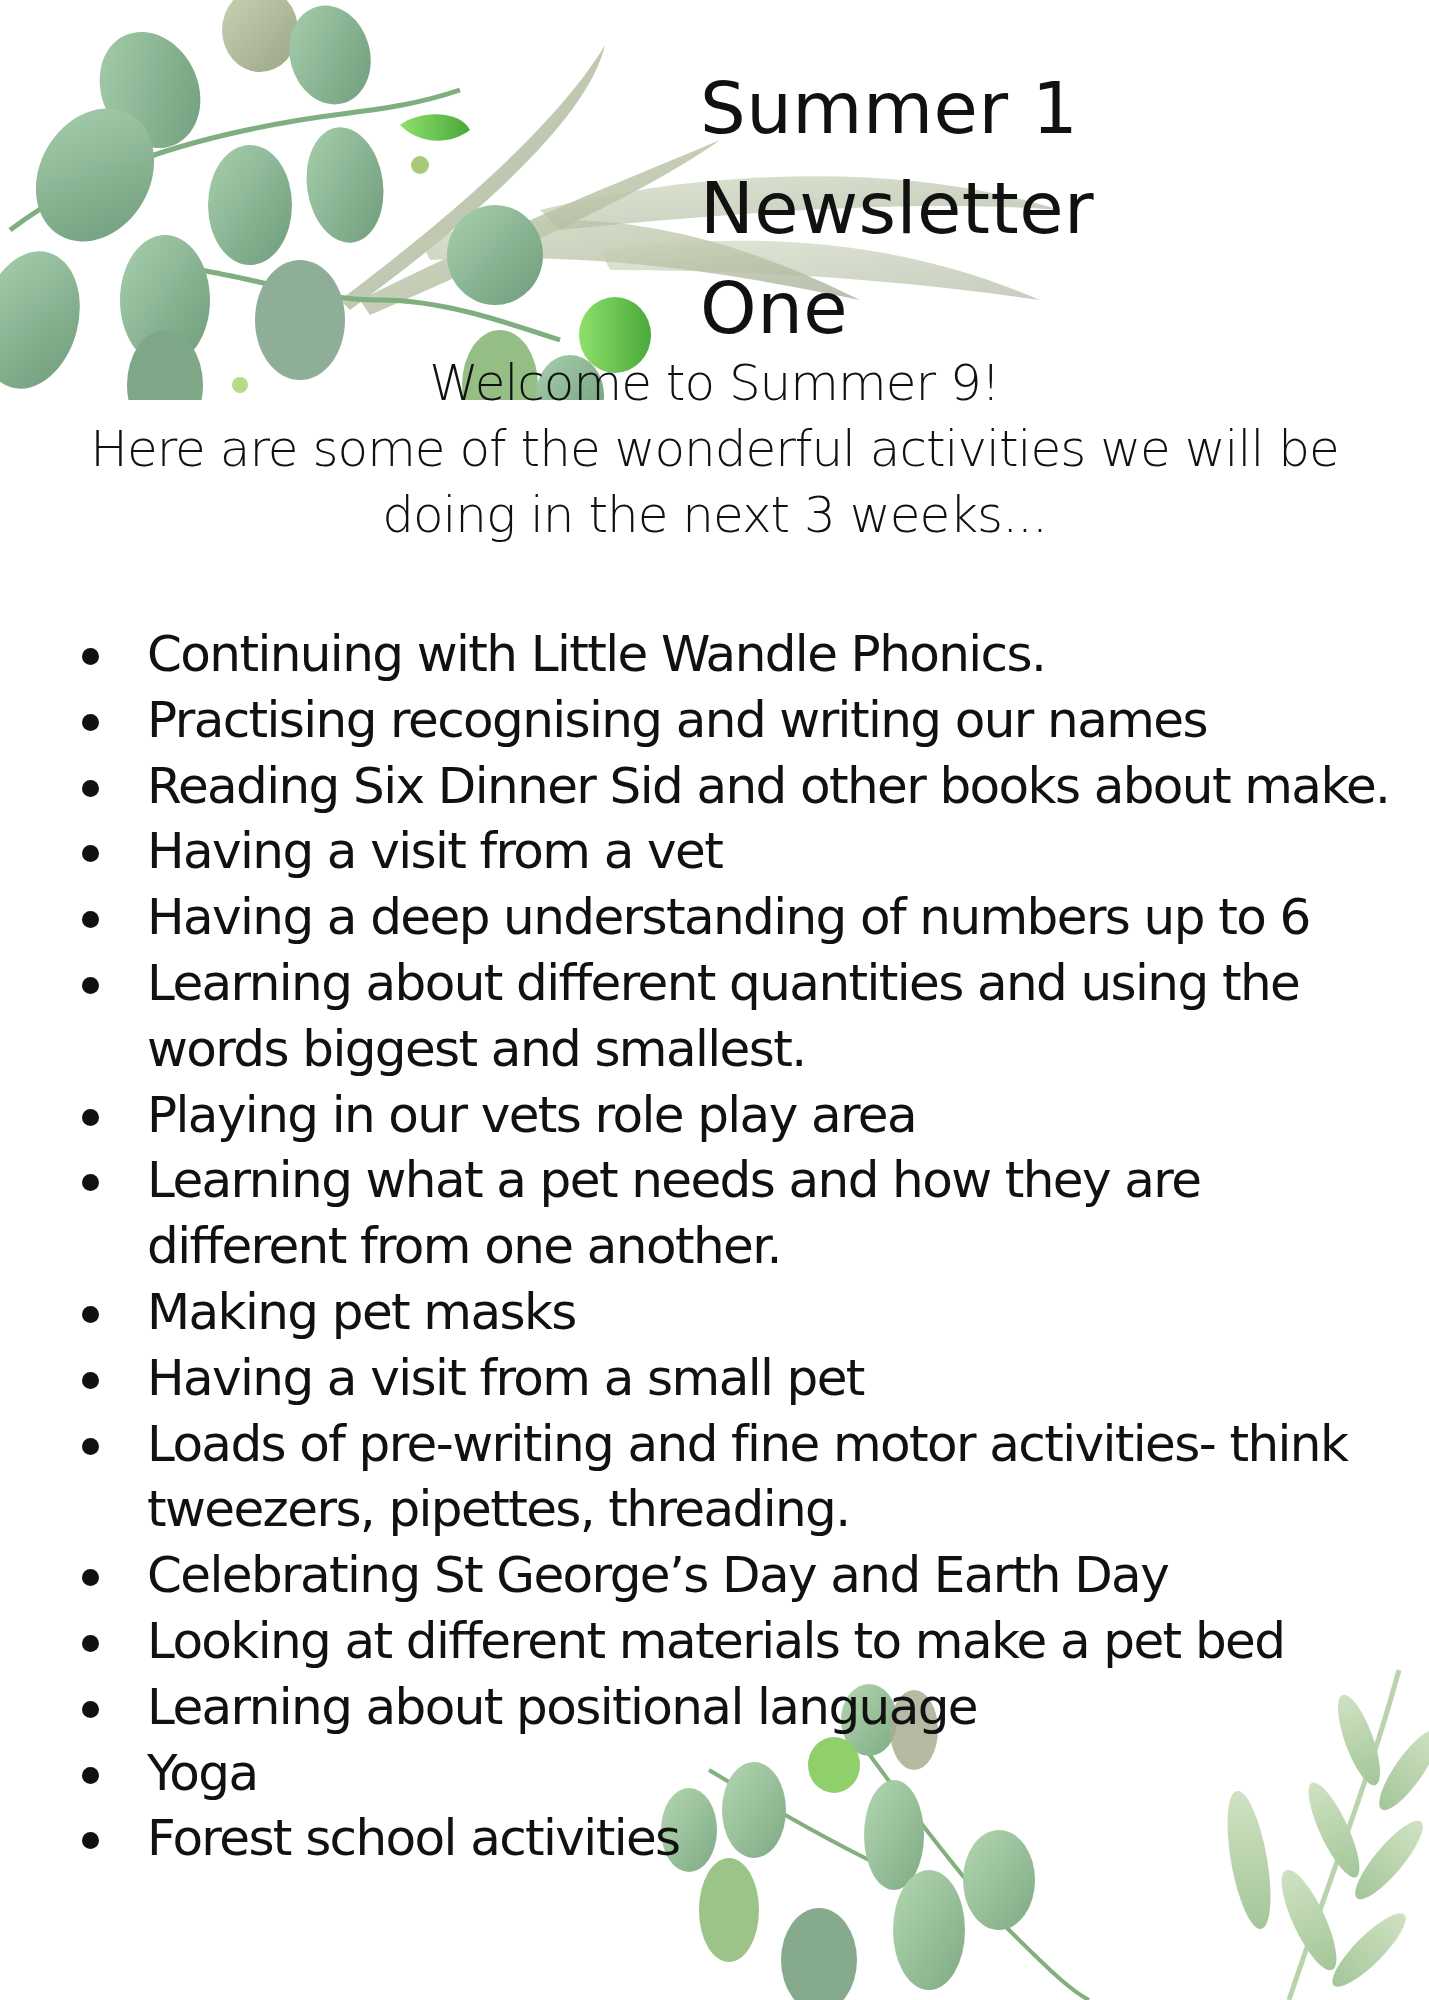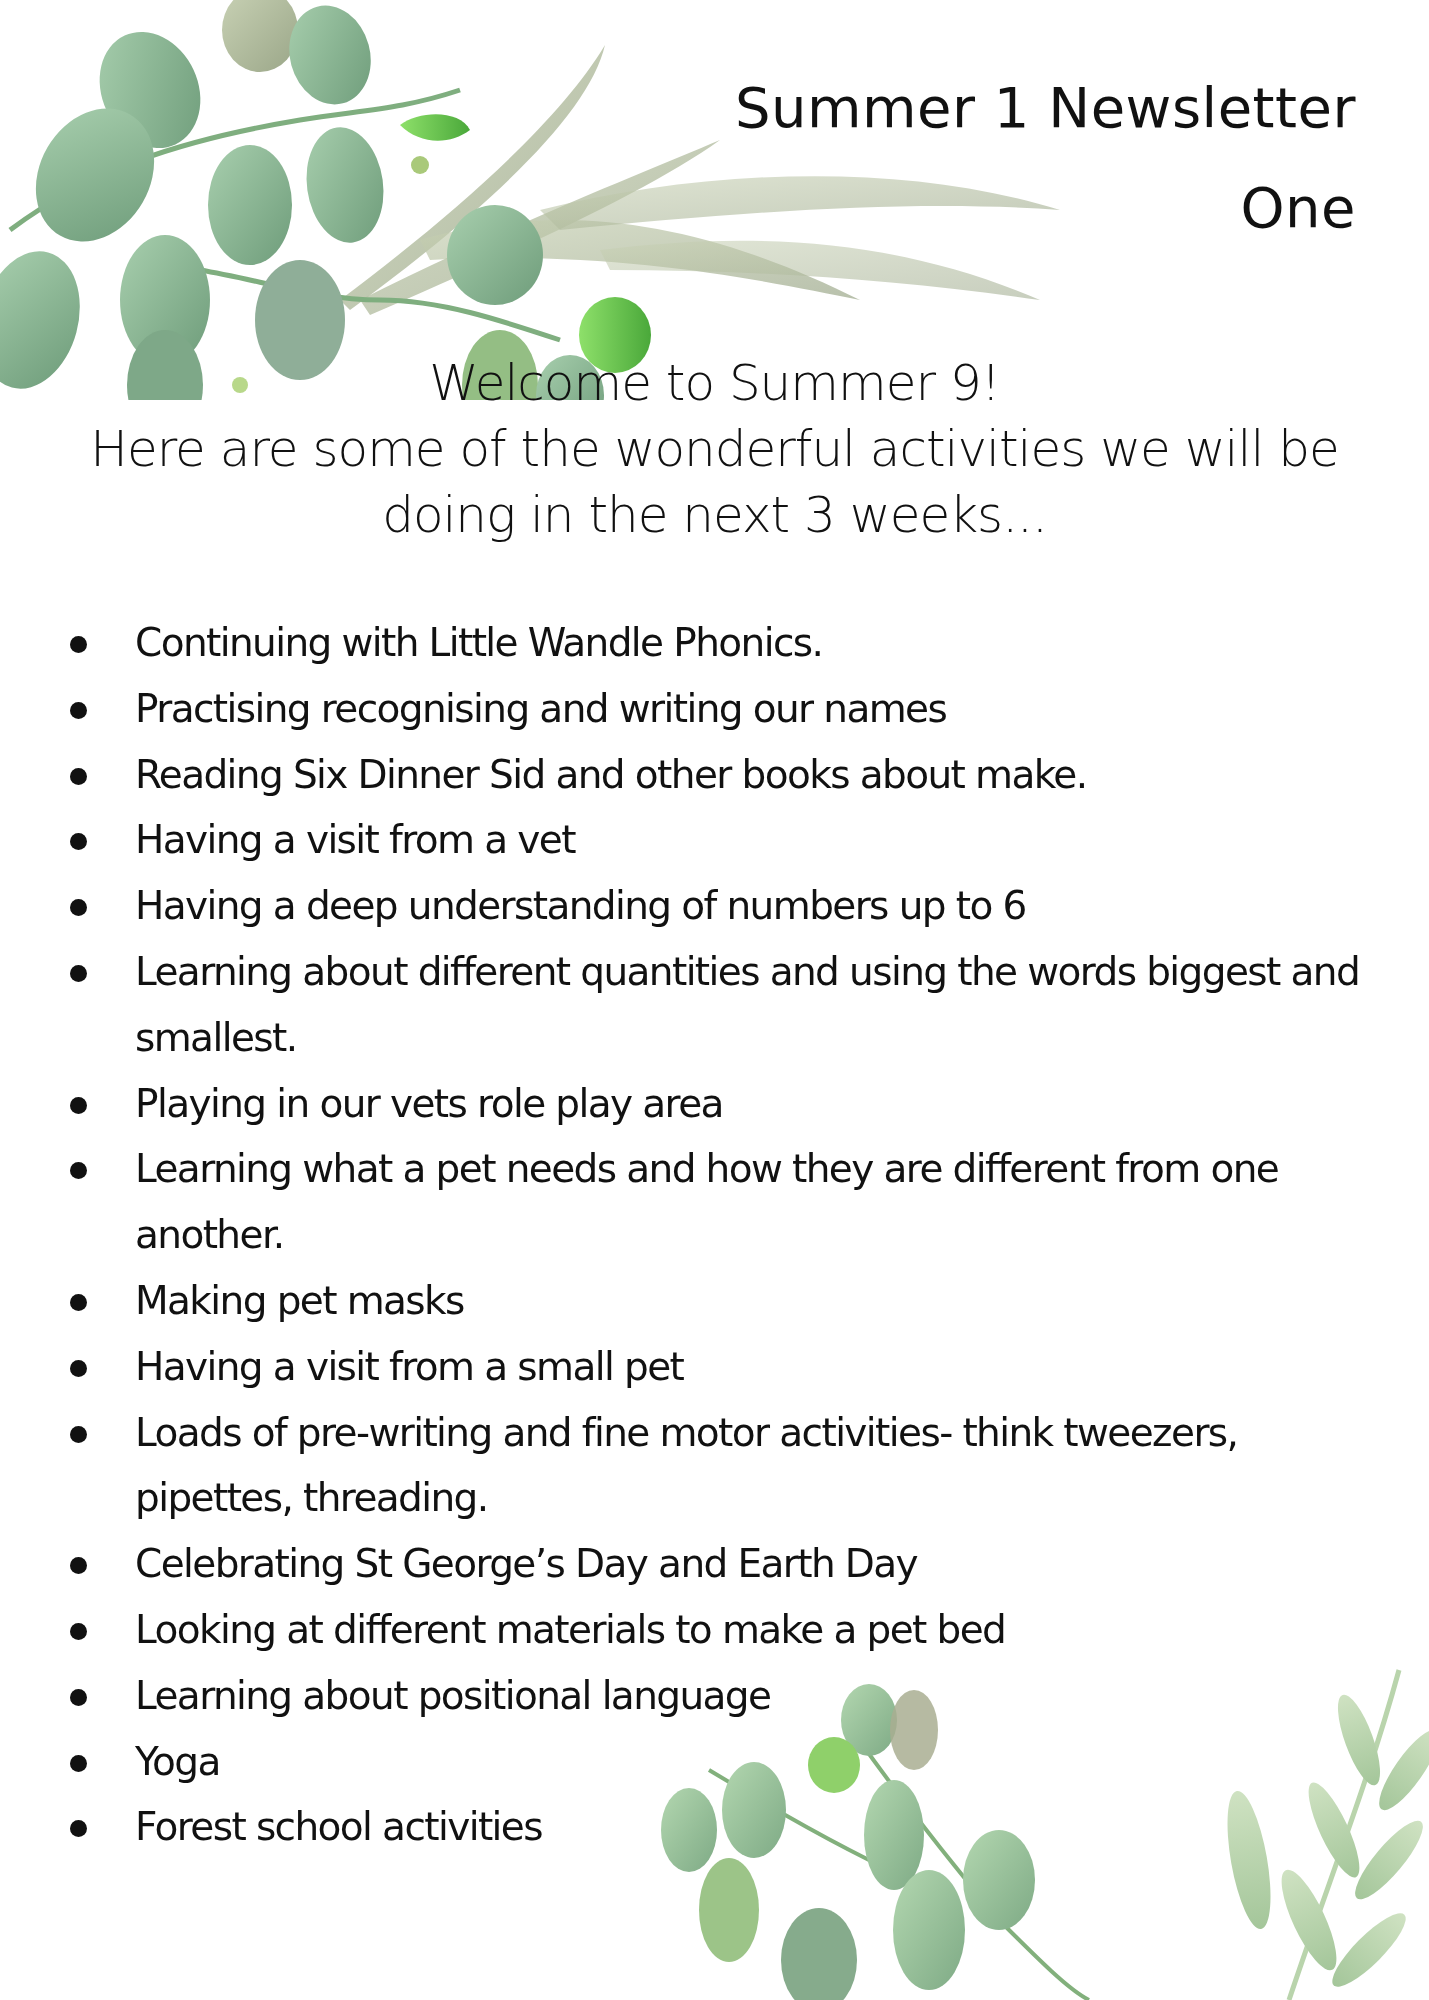--- a/index.html
+++ b/index.html
@@ -6,36 +6,36 @@
     body {
       width: 1429px; height: 2000px; background: #ffffff;
       position: relative; overflow: hidden;
       font-family: "DejaVu Sans", sans-serif; color: #111;
     }
     .deco { position: absolute; pointer-events: none; }
     .deco-tl { left: 0; top: 0; width: 1080px; height: 400px; }
     .deco-br { right: 0; bottom: 0; width: 860px; height: 340px; }
 
     .title {
-      position: absolute; left: 676px; top: 58px; width: 680px;
-      text-align: right; font-family: "DejaVu Sans", sans-serif;
-      font-size: 56px; line-height: 100px; letter-spacing: 0.5px;
+      position: absolute; left: 700px; top: 58px; width: 680px;
+      text-align: left; font-family: "DejaVu Sans", sans-serif;
+      font-size: 72px; line-height: 100px; letter-spacing: 0.5px;
       font-weight: normal; margin: 0; z-index: 2;
     }
     .intro {
       position: absolute; left: 60px; top: 350px; width: 1309px;
       text-align: center; font-family: "DejaVu Sans", sans-serif;
       font-size: 50px; line-height: 66px; z-index: 2;
       font-weight: 300; letter-spacing: -1px;
     }
     .intro p { margin: 0; }
     .list {
       position: absolute; left: 62px; top: 610px; width: 1330px;
-      margin: 0; padding: 0; list-style: none; z-index: 2;
-      font-family: "DejaVu Sans", sans-serif; font-size: 39px;
+      margin: 12px; padding: 0; list-style: none; z-index: 2;
+      font-family: "DejaVu Sans", sans-serif; font-size: 50px;
       line-height: 65.8px; letter-spacing: -1.6px;
     }
     .list li {
       position: relative; padding-left: 73px;
     }
     .list li .bullet {
       position: absolute; left: 8px; top: 26px;
       width: 17px; height: 17px; border-radius: 50%; background: #111;
     }
   </style>

